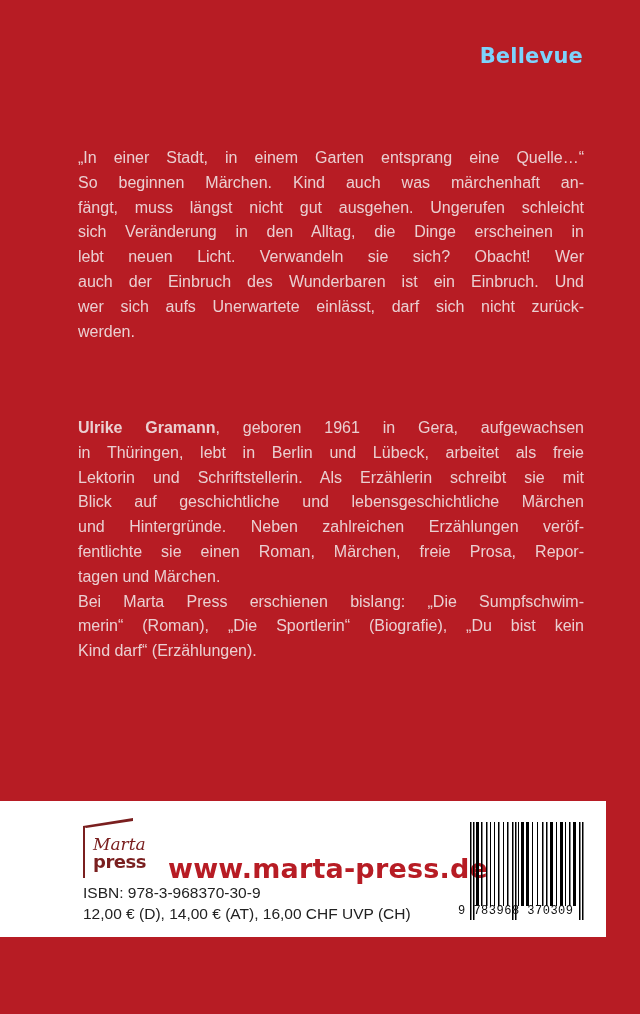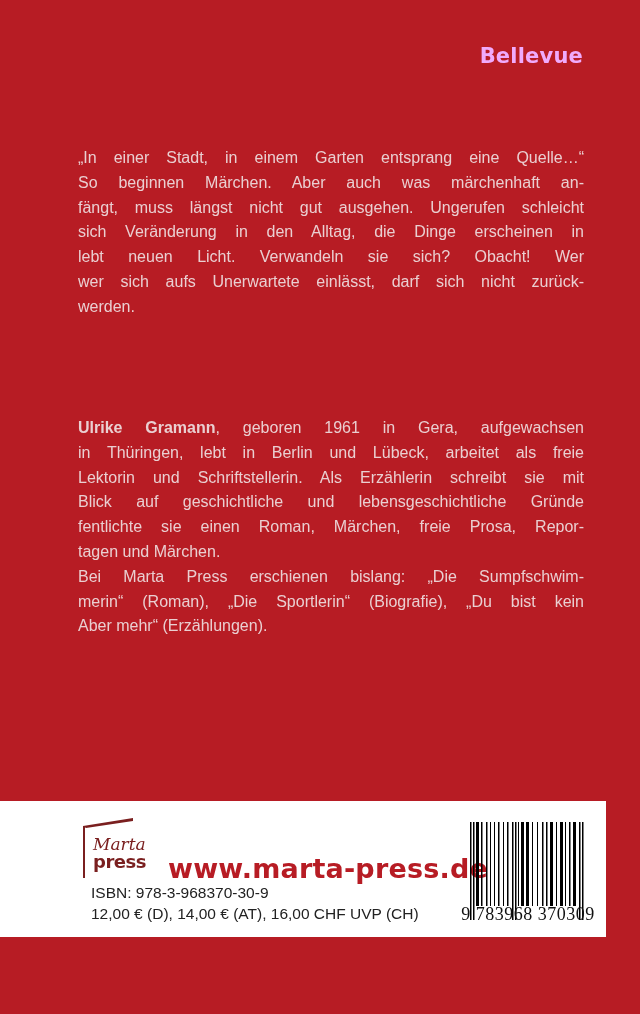--- a/index.html
+++ b/index.html
@@ -4,21 +4,21 @@
   <style>
     html, body { margin: 0; padding: 0; }
     body {
       width: 640px; height: 1014px; overflow: hidden;
       background: #b71c24;
       position: relative;
       font-family: "Liberation Sans", sans-serif;
     }
     .series {
       position: absolute; right: 57px; top: 44px;
-      color: #f0abfc; font-weight: bold; font-size: 21px;
+      color: #7dd3fc; font-weight: bold; font-size: 21px;
       font-family: "DejaVu Sans", sans-serif;
       letter-spacing: 0.2px;
     }
     .blurb, .bio {
       position: absolute; left: 78px; width: 506px;
       color: #eacfd1; font-size: 16px; line-height: 24.8px;
       text-align: justify;
       font-family: "Liberation Sans", sans-serif;
     }
     .blurb { top: 146px; }
@@ -34,58 +34,60 @@
     .logo {
       position: absolute; left: 83px; top: 818px; width: 76px; height: 60px;
     }
     .url {
       position: absolute; left: 168px; top: 853px;
       color: #b71c24; font-size: 27px; font-weight: bold;
       font-family: "DejaVu Sans", sans-serif; letter-spacing: 0.2px;
     }
     .isbn, .price {
       position: absolute; left: 83px; color: #222;
-      font-size: 15.5px; font-family: "Liberation Sans", sans-serif; margin-left: 8px;
+      font-size: 15.5px; font-family: "Liberation Sans", sans-serif;
     }
     .isbn { top: 884px; }
     .price { top: 905px; }
     .barcode {
       position: absolute; left: 458px; top: 822px; width: 130px; height: 98px;
     }
     .barcode-num {
       position: absolute; left: 458px; top: 904px; width: 140px;
-      font-size: 18px; color: #111; font-family: Liberation Serif, serif;
-      letter-spacing: 0.5px; background: transparent; text-align: center;
+      font-size: 12px; color: #111; font-family: Liberation Mono, monospace;
+      letter-spacing: 0.5px; background: transparent;
     }
   </style>
 </head>
 <body>
 
 <div class="series">Bellevue</div>
 
 <div class="blurb">
   <span class="line">„In einer Stadt, in einem Garten entsprang eine Quelle…“</span>
-  <span class="line">So beginnen Märchen. Aber auch was märchenhaft an-</span>
+  <span class="line">So beginnen Märchen. Kind auch was märchenhaft an-</span>
   <span class="line">fängt, muss längst nicht gut ausgehen. Ungerufen schleicht</span>
   <span class="line">sich Veränderung in den Alltag, die Dinge erscheinen in</span>
   <span class="line">lebt neuen Licht. Verwandeln sie sich? Obacht! Wer</span>
+  <span class="line">auch der Einbruch des Wunderbaren ist ein Einbruch. Und</span>
   <span class="line">wer sich aufs Unerwartete einlässt, darf sich nicht zurück-</span>
   <span class="line last">werden.</span>
 </div>
 
 <div class="bio">
   <span class="line"><span class="author">Ulrike Gramann</span><span>, geboren 1961 in Gera, aufgewachsen</span></span>
   <span class="line">in Thüringen, lebt in Berlin und Lübeck, arbeitet als freie</span>
   <span class="line">Lektorin und Schriftstellerin. Als Erzählerin schreibt sie mit</span>
-  <span class="line">Blick auf geschichtliche und lebensgeschichtliche Gründe</span>
+  <span class="line">Blick auf geschichtliche und lebensgeschichtliche Märchen</span>
+  <span class="line">und Hintergründe. Neben zahlreichen Erzählungen veröf-</span>
   <span class="line">fentlichte sie einen Roman, Märchen, freie Prosa, Repor-</span>
   <span class="line last">tagen und Märchen.</span>
   <span class="line">Bei Marta Press erschienen bislang: „Die Sumpfschwim-</span>
   <span class="line">merin“ (Roman), „Die Sportlerin“ (Biografie), „Du bist kein</span>
-  <span class="line last">Aber mehr“ (Erzählungen).</span>
+  <span class="line last">Kind darf“ (Erzählungen).</span>
 </div>
 
 <div class="footer-box"></div>
 
 <svg class="logo" viewBox="0 0 76 60">
   <polygon points="0,8 50,0 50,3 3,10" fill="#7a1f1f"></polygon>
   <rect x="0" y="8" width="2" height="52" fill="#7a1f1f"></rect>
   <text x="10" y="32" font-family="DejaVu Serif, serif" font-style="italic" font-size="17" fill="#7a1f1f">Marta</text>
   <text x="10" y="50" font-family="DejaVu Sans, sans-serif" font-weight="bold" font-size="18" fill="#7a1f1f" letter-spacing="-0.5">press</text>
 </svg>

